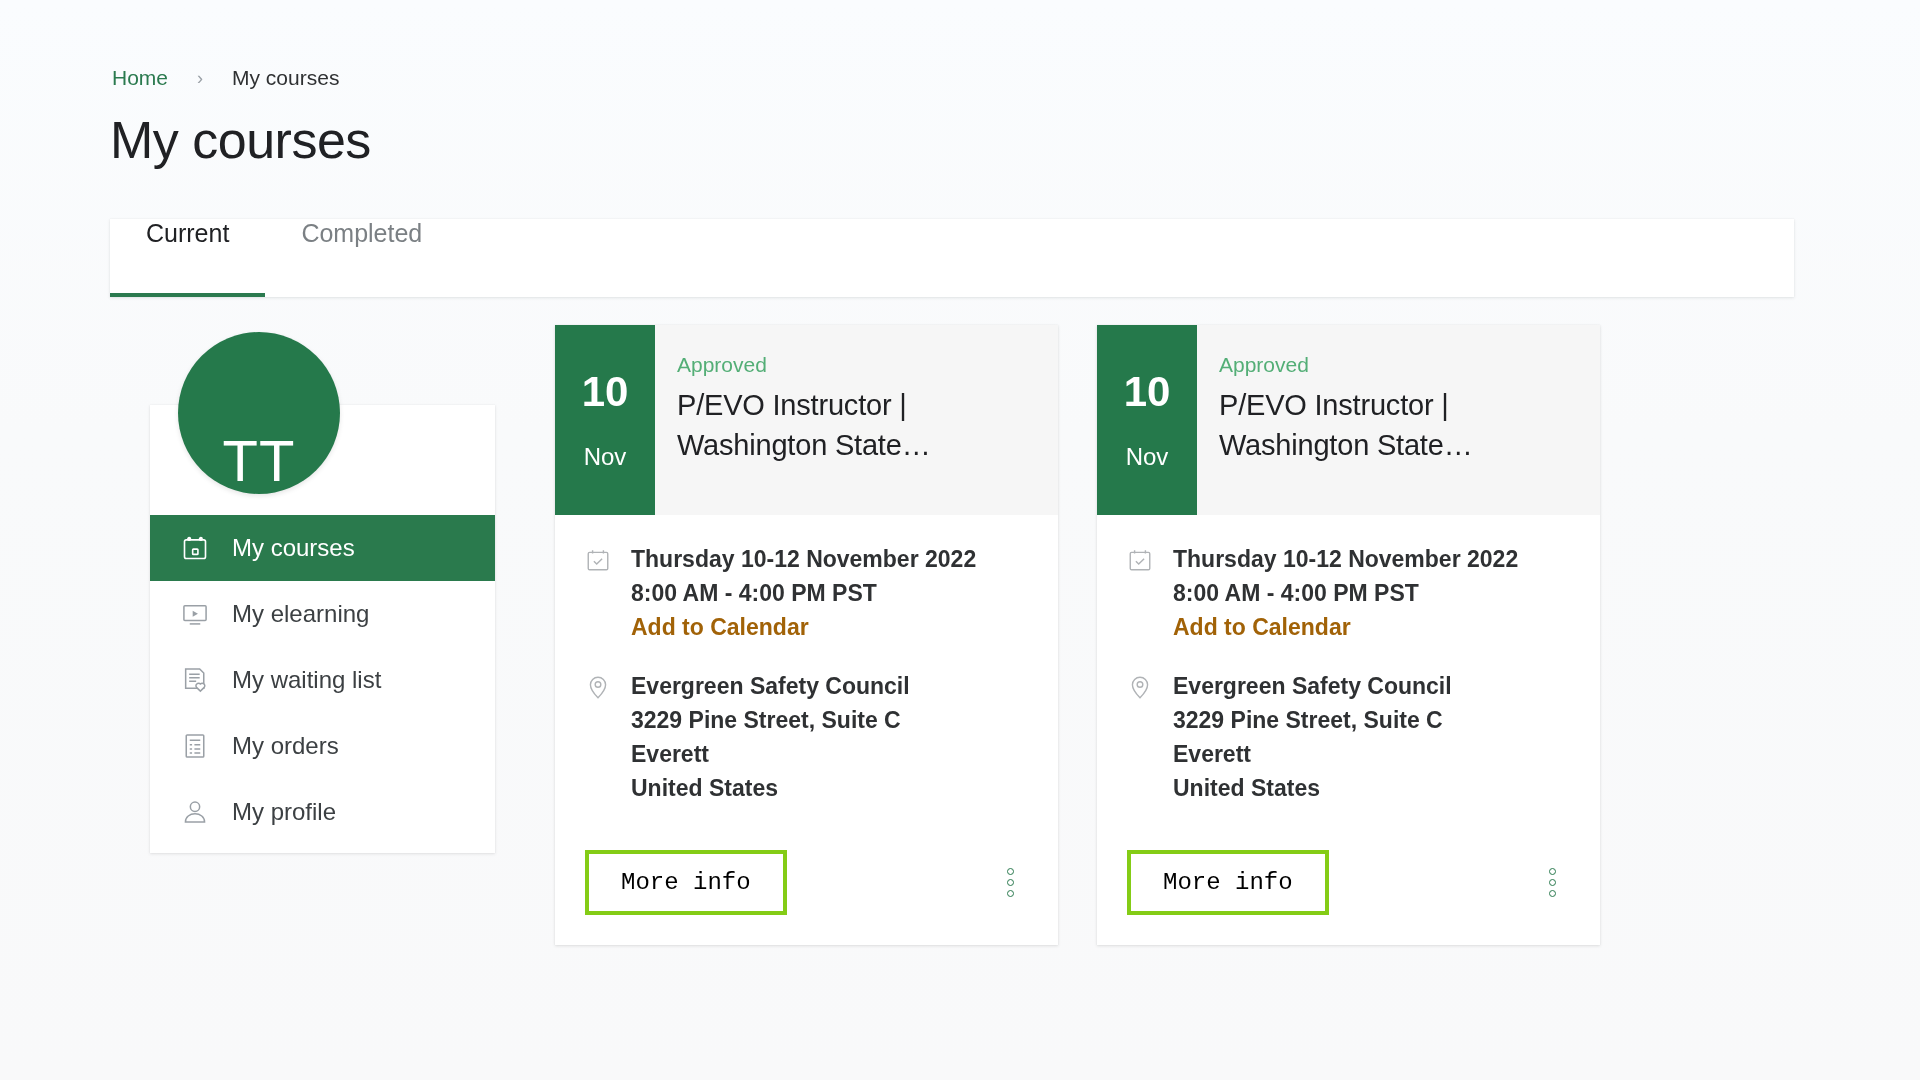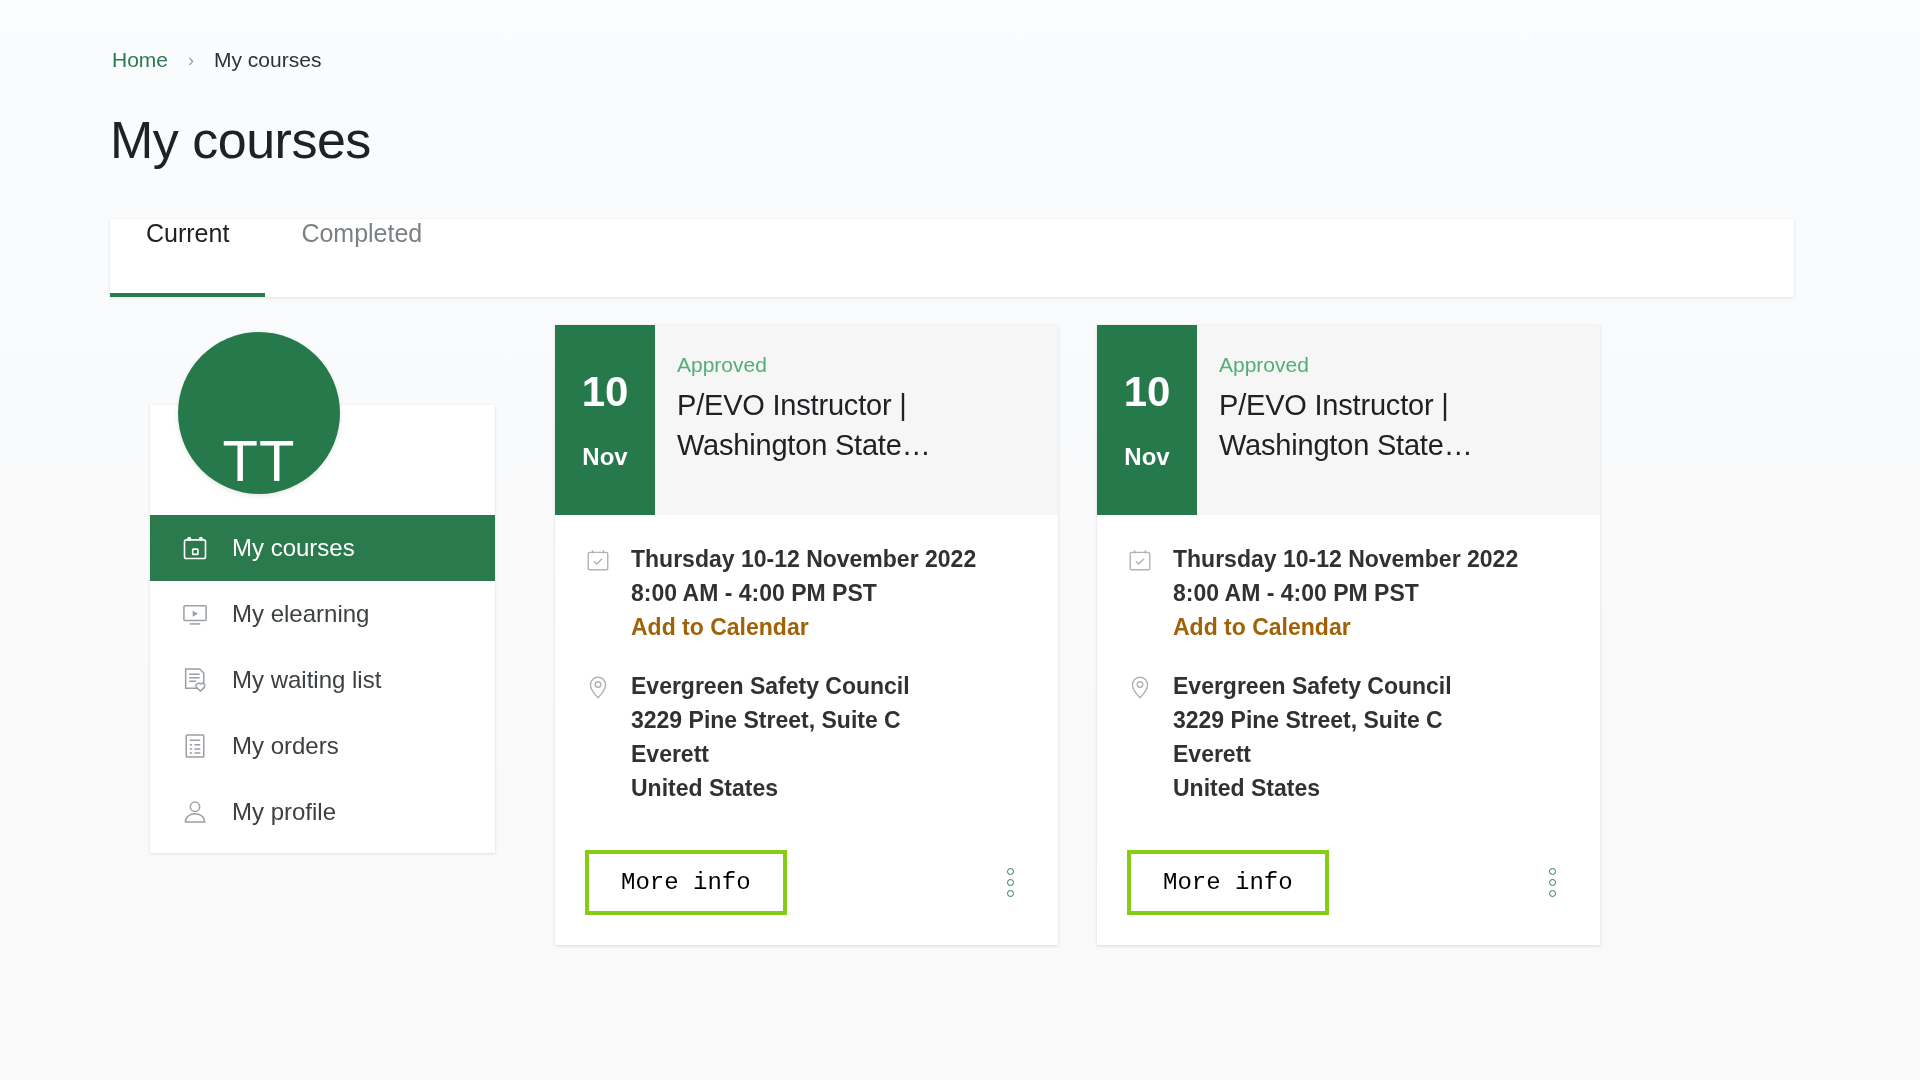--- a/index.html
+++ b/index.html
@@ -16,24 +16,24 @@
     position: relative;
     width: 1920px;
     height: 1080px;
     background: linear-gradient(180deg, #fafcfe 0%, #f9fafb 40%, #f9f9fa 100%);
   }
 
   
   .breadcrumb {
     position: absolute;
     left: 112px;
-    top: 48px;
+    top: 66px;
     display: flex;
     align-items: center;
-    gap: 20px;
+    gap: 29px;
     font-size: 21px;
   }
   .crumb-home { color: #2b7a4f; text-decoration: none; }
   .crumb-sep { color: #9aa0a6; font-size: 18px; line-height: 1; }
   .crumb-current { color: #2f3133; }
 
   
   .page-title {
     position: absolute;
     left: 110px;
@@ -155,21 +155,21 @@
     flex: 0 0 100px;
     background: #25794b;
     color: #ffffff;
     display: flex;
     flex-direction: column;
     align-items: center;
     justify-content: center;
     gap: 4px;
   }
   .date-day { font-size: 42px; font-weight: 700; line-height: 1; }
-  .date-mon { font-size: 24px; font-weight: 700; line-height: 1; margin-top: 28px; text-align: right; }
+  .date-mon { font-size: 24px; font-weight: 400; line-height: 1; margin-top: 28px; text-align: right; }
 
   .head-text { padding: 28px 26px 20px 22px; }
   .status { font-size: 21px; color: #53ae76; margin-bottom: 8px; }
   .course-title {
     font-size: 29px;
     color: #202124;
     line-height: 1.38;
     letter-spacing: -0.2px;
   }
 

